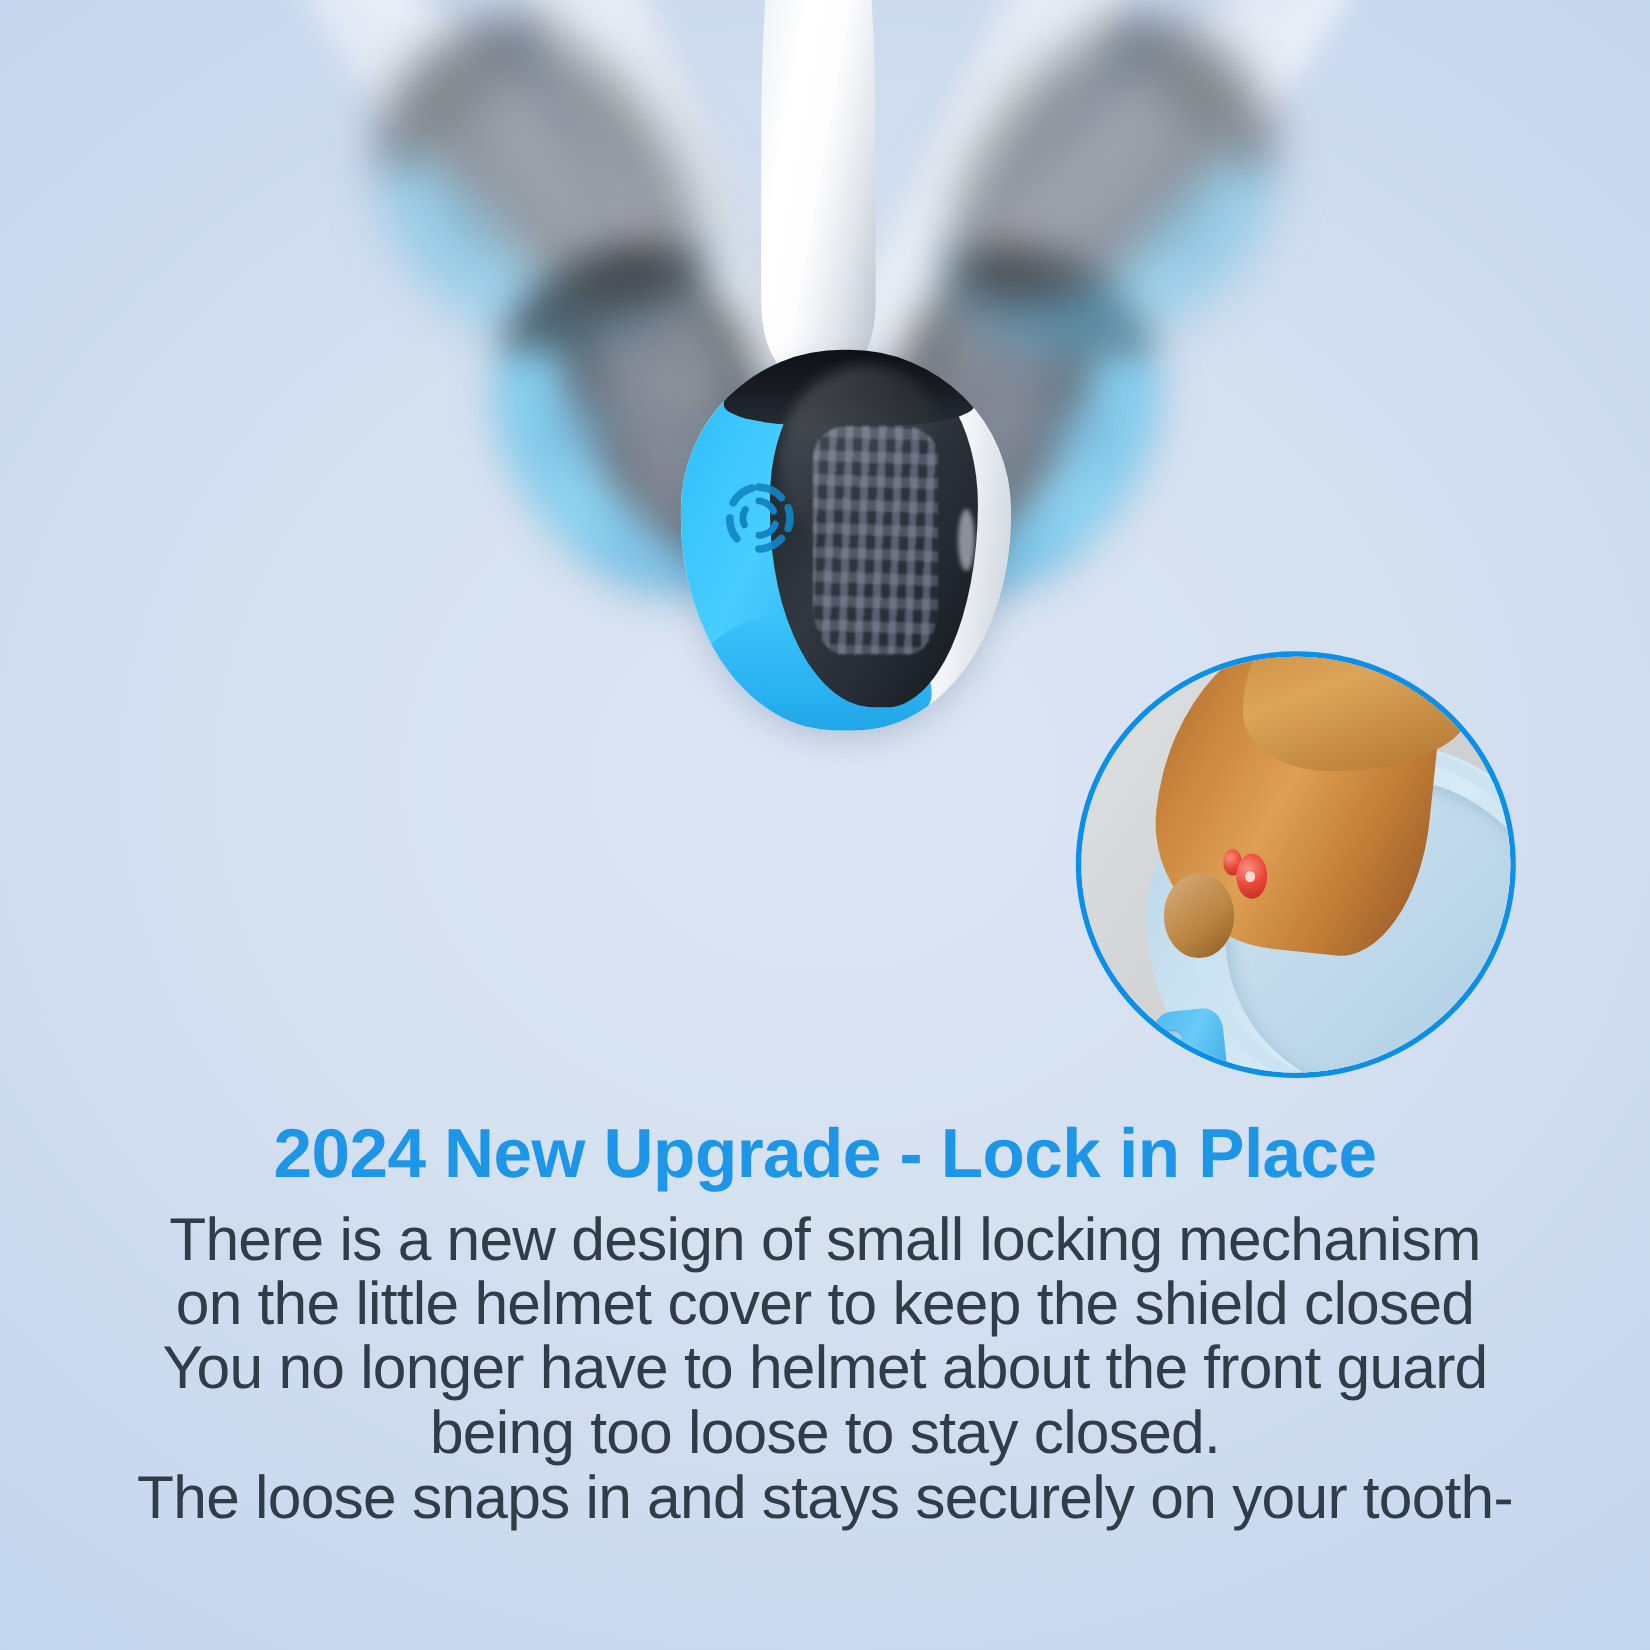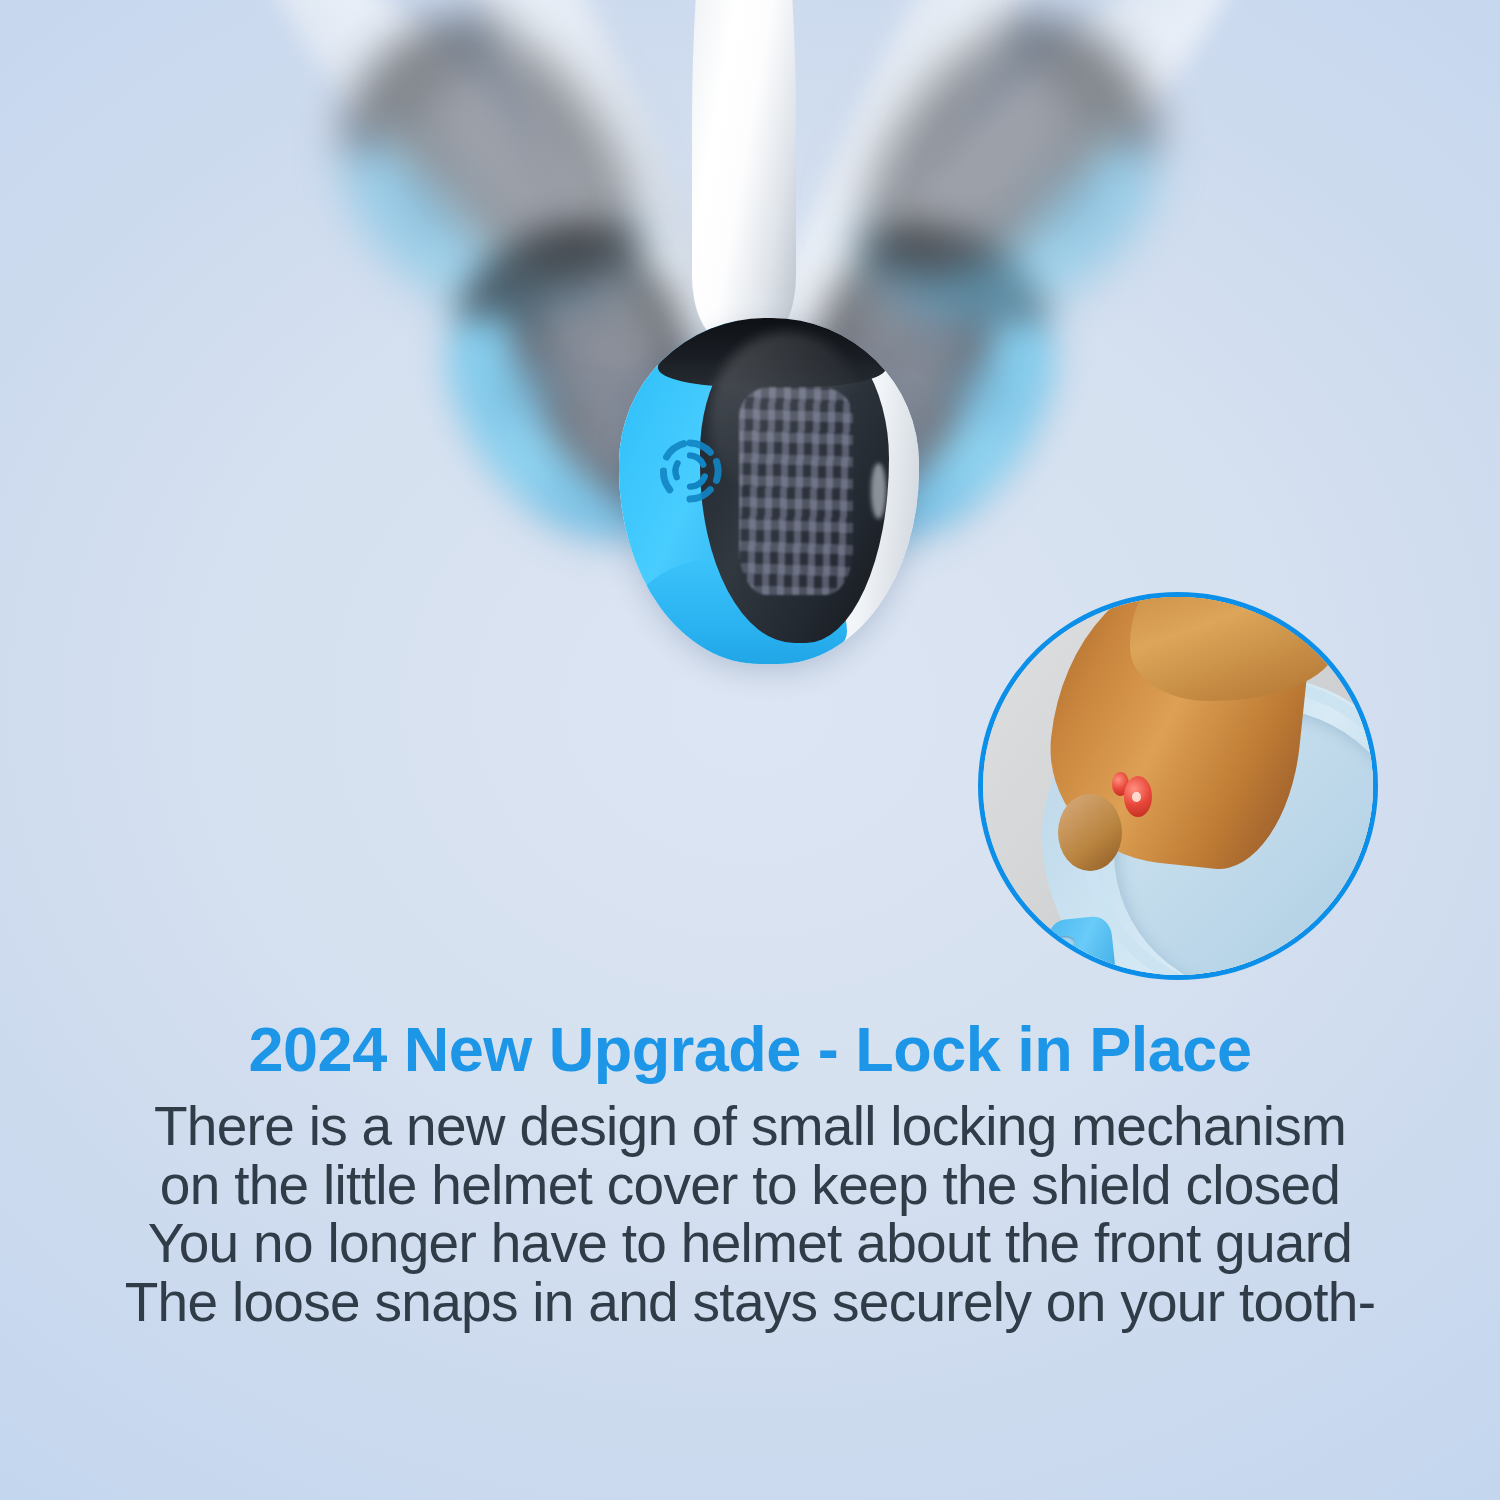--- a/index.html
+++ b/index.html
@@ -517,17 +517,18 @@
       <div class="ins-foot-hole"></div>
     </div>
   </div>
 
   <div id="copy">
     <h1 id="headline">2024 New Upgrade - Lock in Place</h1>
     <div id="body-copy">
       <span class="ln">There is a new design of small locking mechanism</span>
       <span class="ln">on the little helmet cover to keep the shield closed</span>
       <span class="ln">You no longer have to helmet about the front guard</span>
+      <span class="ln">being too loose to stay closed.</span>
       <span class="ln">The loose snaps in and stays securely on your tooth-</span>
     </div>
   </div>
 
 </div>
 
 </body></html>

